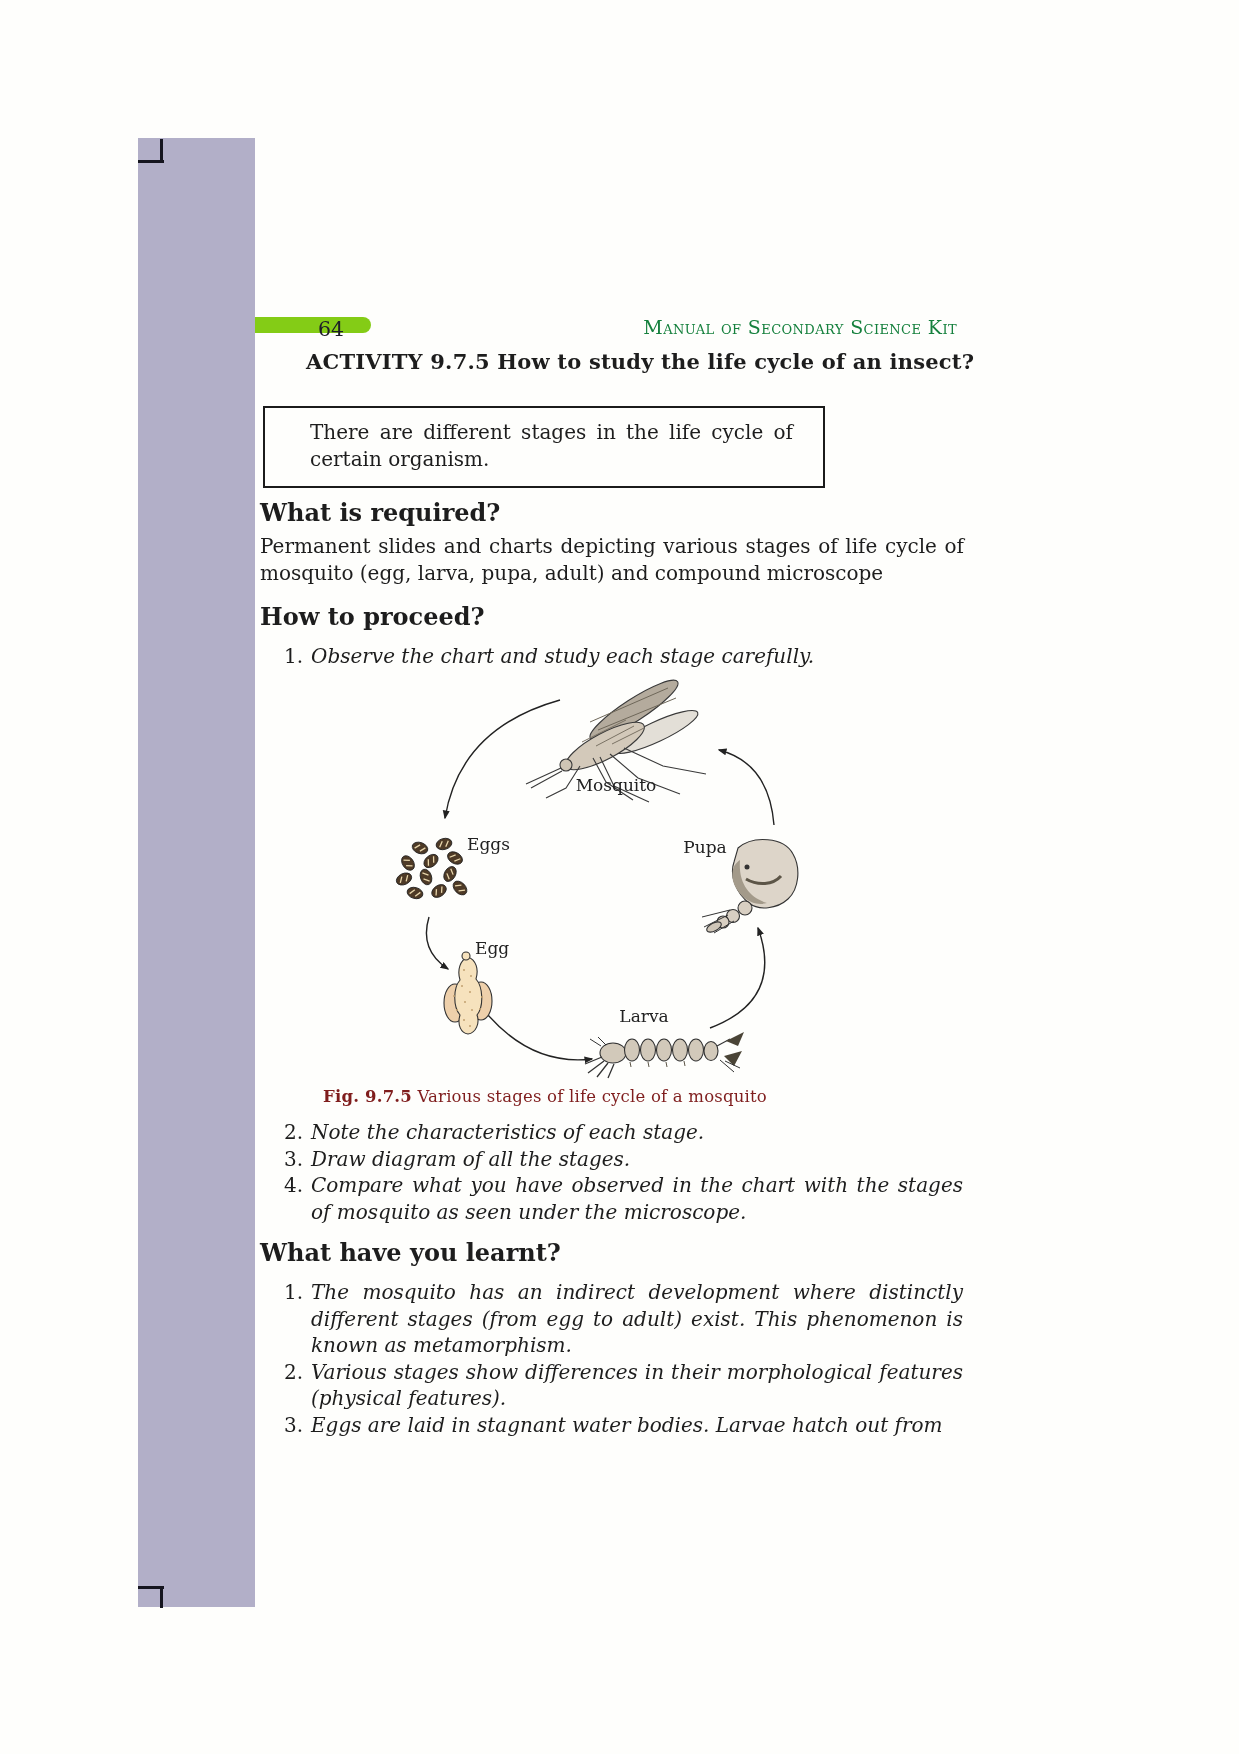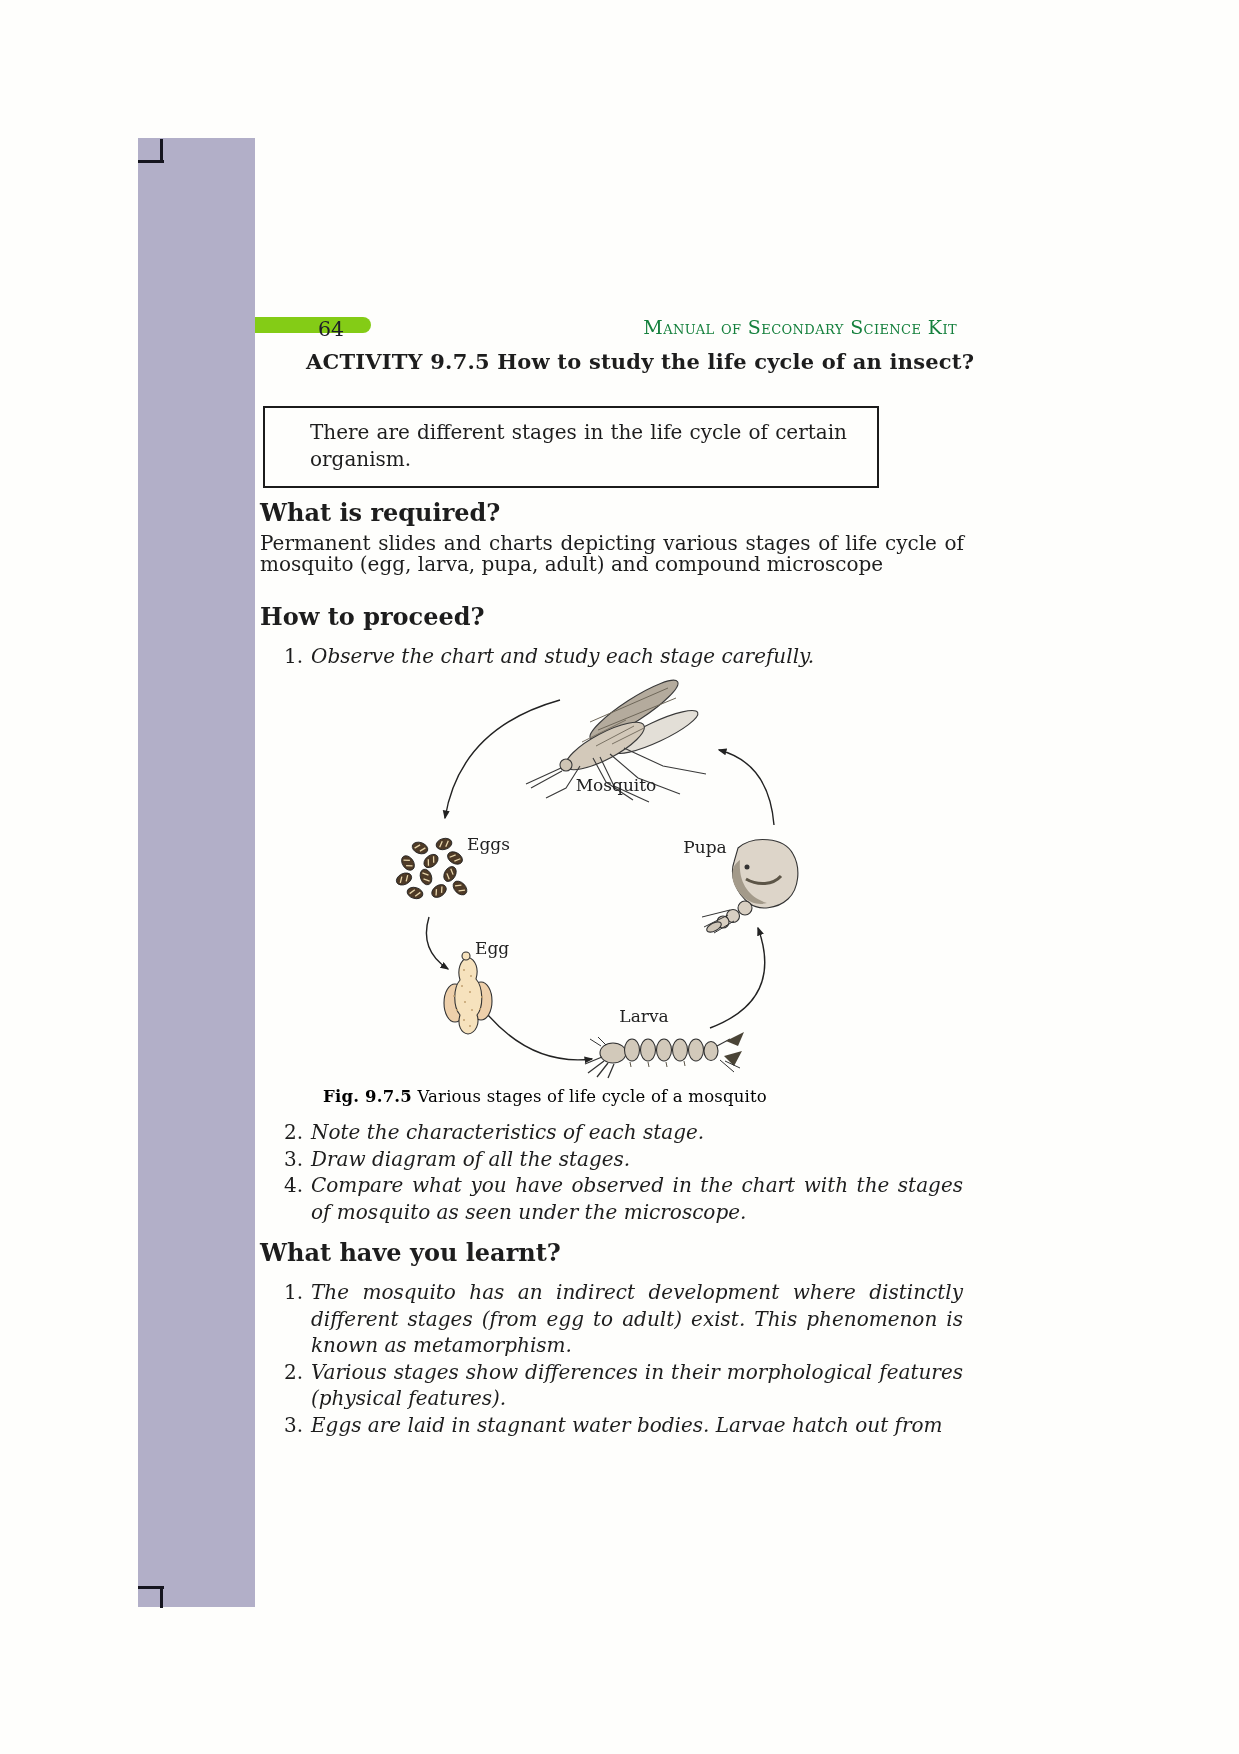--- a/index.html
+++ b/index.html
@@ -22,48 +22,48 @@
   }
   .running-header{
     position:absolute;left:460px;top:316px;width:497px;text-align:right;
     font-variant:small-caps;font-size:19px;letter-spacing:.4px;color:#15803d;
   }
   .activity-title{
     position:absolute;left:260px;top:349px;width:706px;
     font-weight:700;font-size:21px;letter-spacing:.2px;margin-left:46px;
   }
   .objective-box{
-    position:absolute;left:263px;top:406px;width:616px;height:82px;
+    position:absolute;left:263px;top:406px;width:562px;height:82px;
     border:2.5px solid #1b1b1b;box-sizing:border-box;
   }
   .objective-box p{
     margin:11px 30px 0 45px;font-size:20px;line-height:27px;text-align:justify;
   }
   .subheading{
     position:absolute;left:260px;font-weight:700;font-size:24px;
   }
   .h-required{top:498px;}
   .h-proceed{top:602px;}
   .h-learnt{top:1238px;}
   .para{
-    position:absolute;left:260px;width:704px;font-size:20px;line-height:21px;
+    position:absolute;left:260px;width:704px;font-size:20px;line-height:27px;
     text-align:justify;margin:0;
   }
   .p-required{top:533px;}
   .num-list{position:absolute;left:282px;width:681px;margin:0;padding:0;list-style:none;}
   .list-step1{top:643px;}
   .list-steps234{top:1119px;}
   .list-learnt{top:1279px;}
   .num-list li{display:flex;font-size:20px;line-height:26.5px;}
   .num-list .num{flex:none;width:21px;text-align:right;margin-right:8px;}
   .num-list .txt{flex:1;text-align:justify;font-style:italic;}
   .figure-wrap{position:absolute;left:368px;top:670px;width:442px;height:412px;}
   .fig-caption{
     position:absolute;left:285px;top:1087px;width:520px;text-align:center;
-    font-size:16.5px;color:#000000;letter-spacing:.2px;
+    font-size:16.5px;color:#7f1d1d;letter-spacing:.2px;
   }
   .fig-caption b{font-weight:700;}
   svg text{
     font-family:"DejaVu Serif","Liberation Serif",serif;font-size:17px;fill:#222;
   }
 </style>
 </head>
 <body>
 
 <div class="band"></div>

